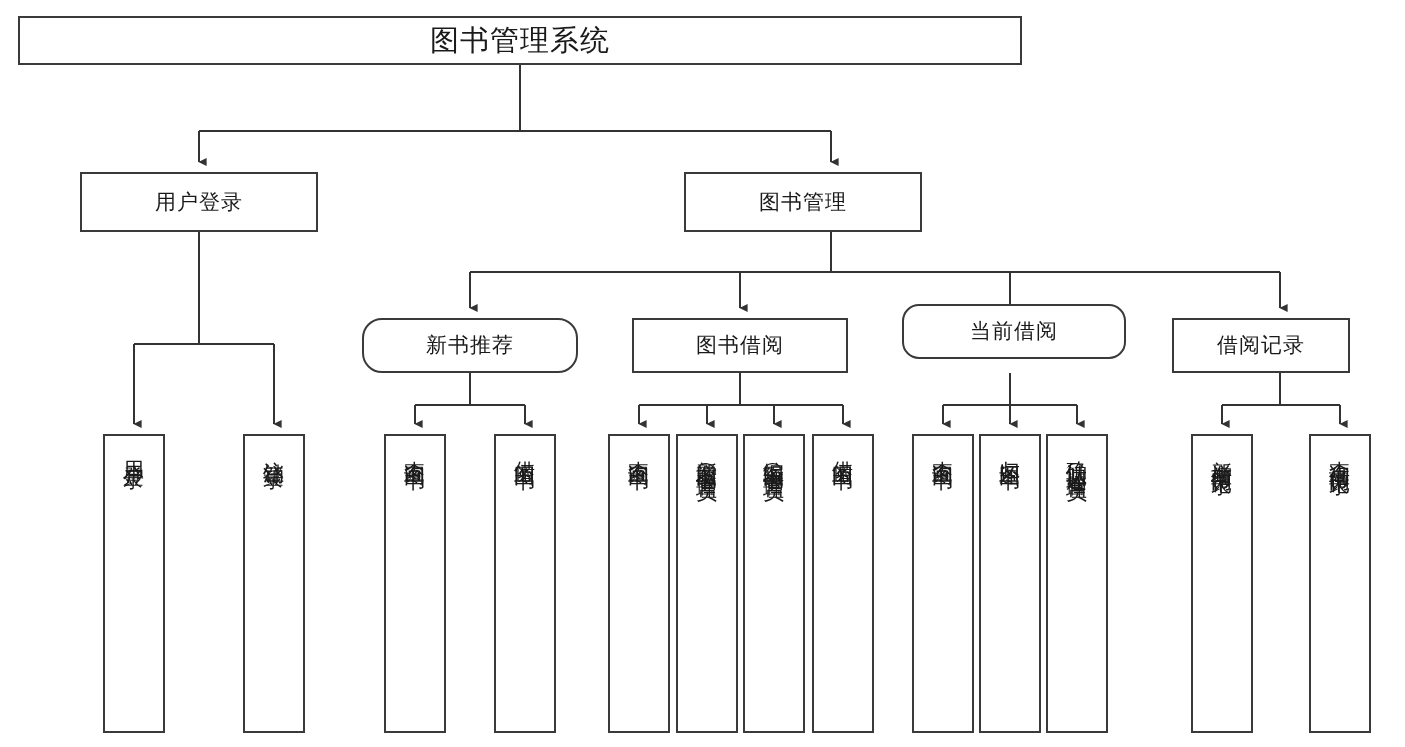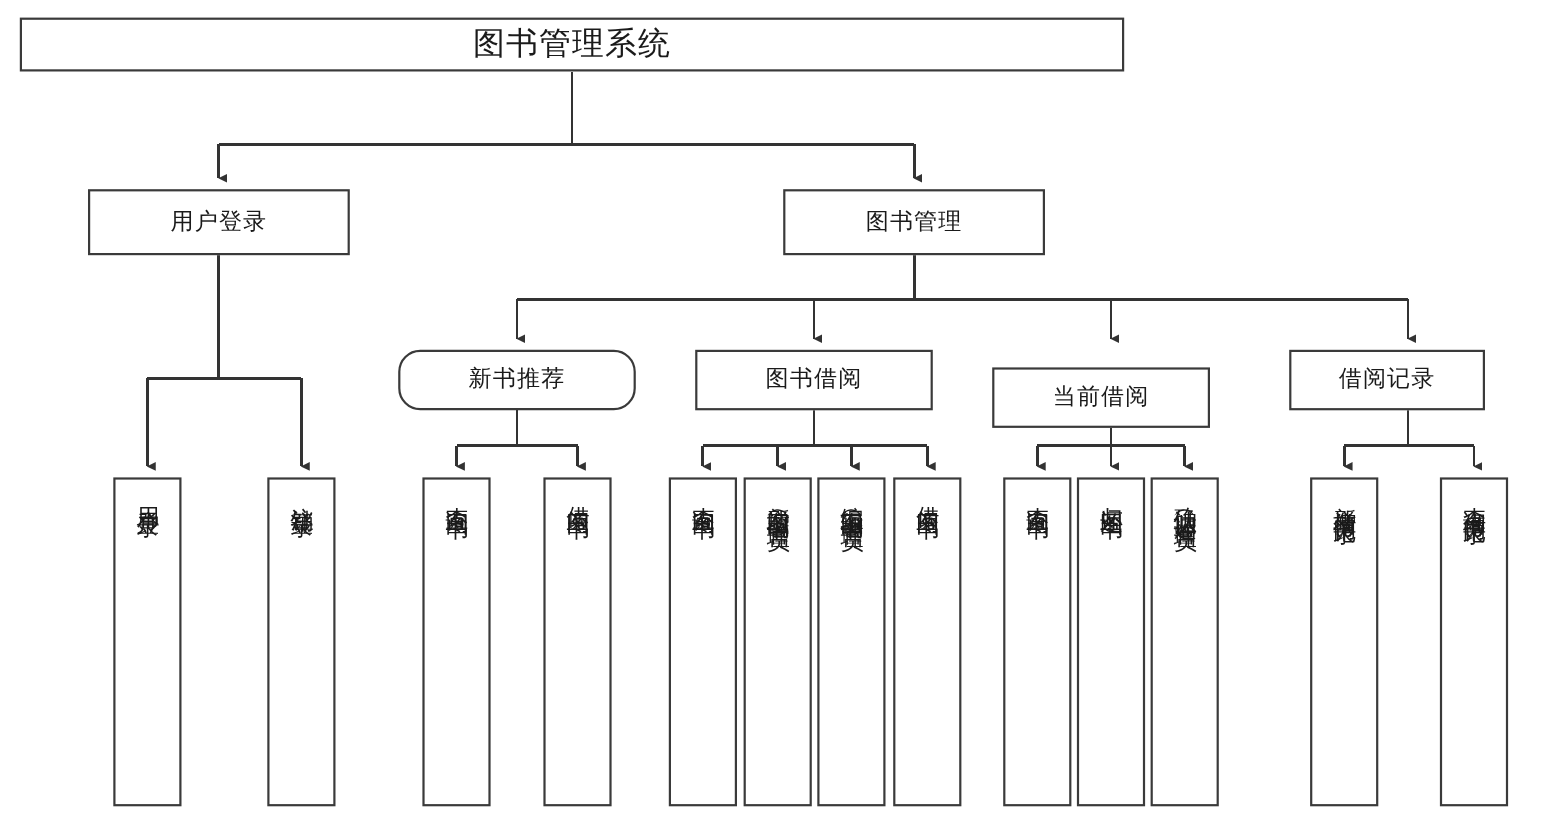--- a/index.html
+++ b/index.html
@@ -110,31 +110,31 @@
     </g>
   </svg>
 
   <div class="node root" style="left:18px;top:16px;width:1004px;height:49px;">
     <span class="label">图书管理系统</span>
   </div>
 
   <div class="node" style="left:80px;top:172px;width:238px;height:60px;">
     <span class="label">用户登录</span>
   </div>
-  <div class="node" style="left:712px;top:172px;width:238px;height:60px;justify-content:center;">
+  <div class="node" style="left:684px;top:172px;width:238px;height:60px;justify-content:center;">
     <span class="label">图书管理</span>
   </div>
 
   <div class="node" style="left:362px;top:318px;width:216px;height:55px;border-radius:20px;">
     <span class="label">新书推荐</span>
   </div>
   <div class="node" style="left:632px;top:318px;width:216px;height:55px;">
     <span class="label">图书借阅</span>
   </div>
-  <div class="node" style="left:902px;top:334px;width:198px;height:55px;">
+  <div class="node" style="left:902px;top:304px;width:224px;height:55px;border-radius:17px;">
     <span class="label">当前借阅</span>
   </div>
   <div class="node" style="left:1172px;top:318px;width:178px;height:55px;">
     <span class="label">借阅记录</span>
   </div>
 
   <div class="node vertical" style="left:103px;top:434px;width:62px;height:299px;">
     <span class="label">用户登录</span>
   </div>
   <div class="node vertical" style="left:243px;top:434px;width:62px;height:299px;">

